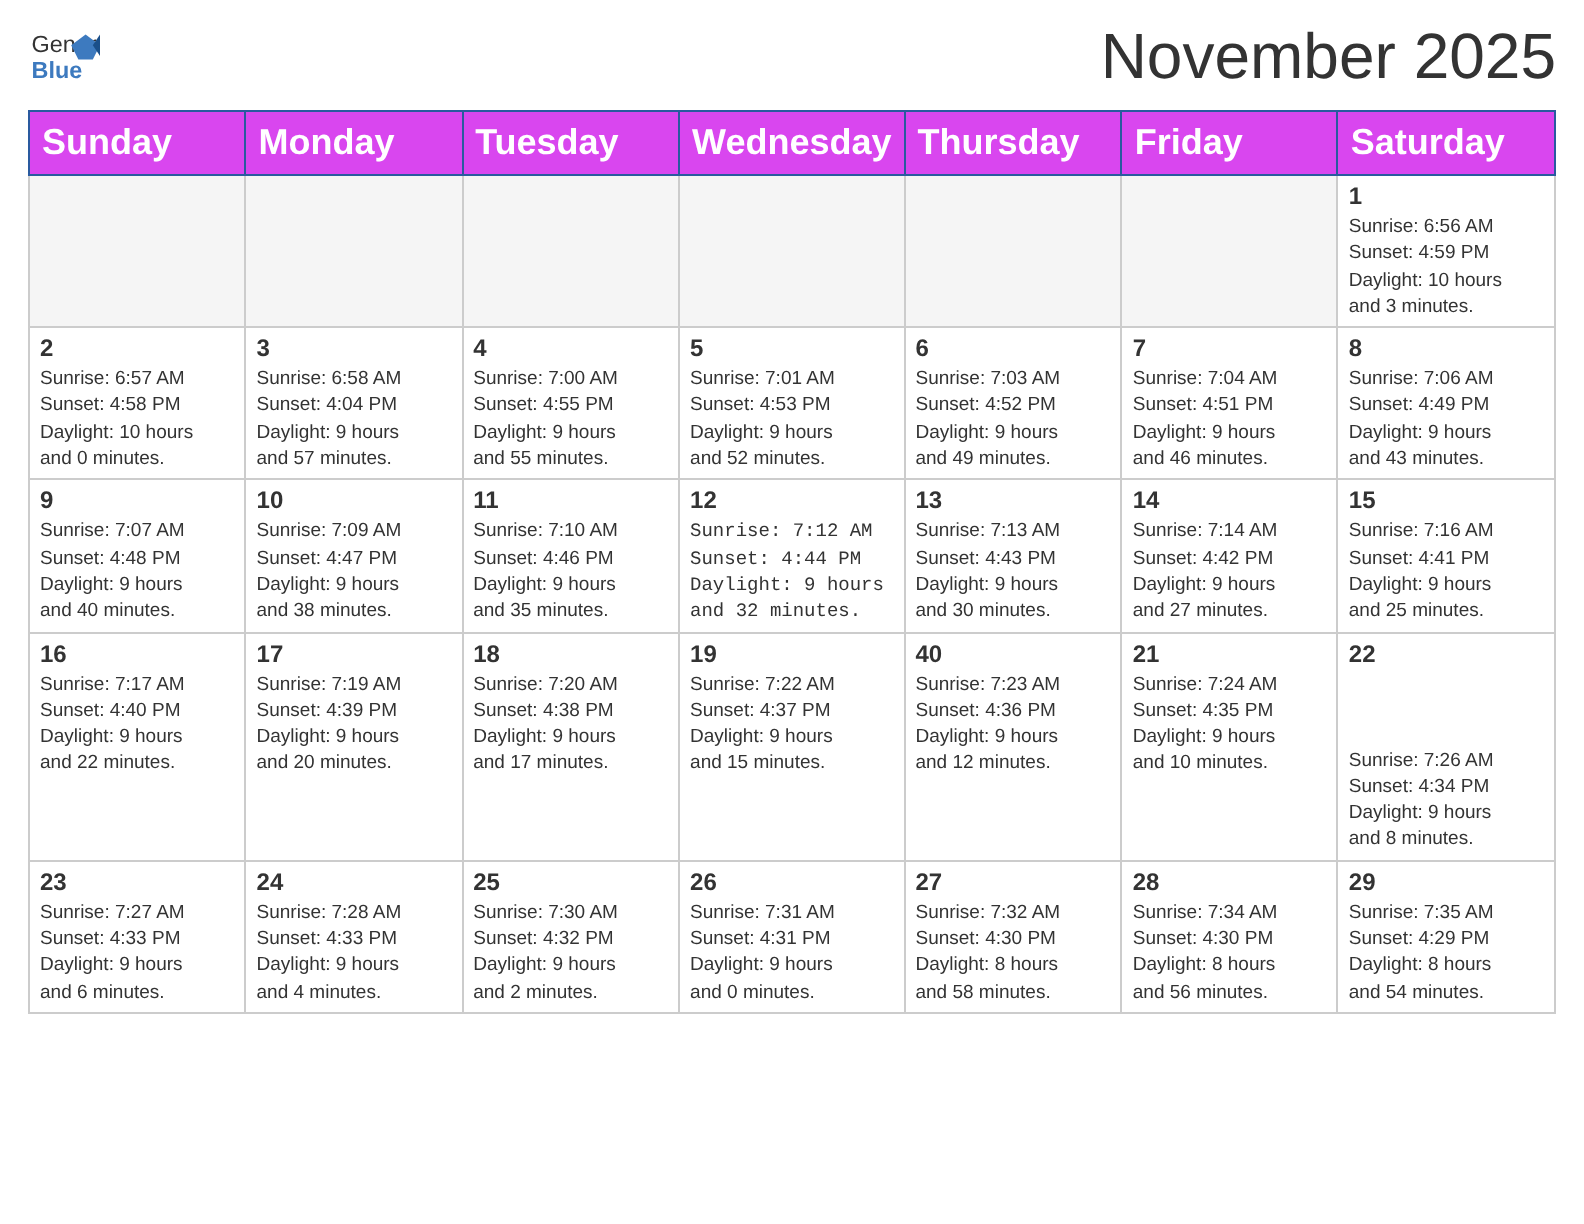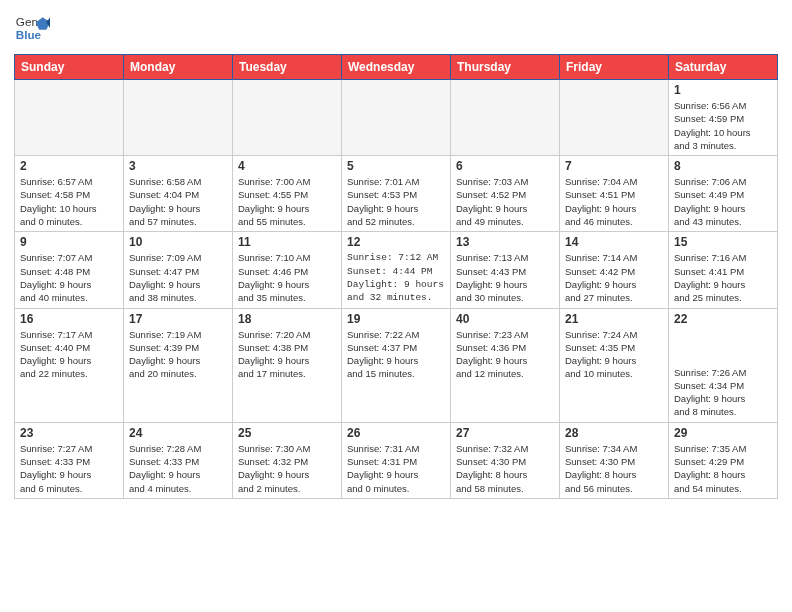--- a/index.html
+++ b/index.html
@@ -42,23 +42,23 @@
     .subtitle {
       font-size: 14px;
       color: #555;
     }
     .calendar {
       width: 100%;
       border-collapse: collapse;
       border: 1px solid #ccc;
     }
     .calendar th {
-      background: #ef4444;
+      background: #d946ef;
       color: #fff;
-      font-size: 12px;
+      font-size: 18px;
       font-weight: bold;
       text-align: left;
       padding: 5px 6px;
       border: 1px solid #2a5a9f;
     }
     .calendar td {
       vertical-align: top;
       border: 1px solid #ccc;
       padding: 3px 5px;
       width: calc(100%/7);
@@ -96,20 +96,21 @@
   <div class="header">
     <div class="logo">
       <svg class="logo-icon" viewBox="0 0 40 40">
         <text x="2" y="18" font-size="13" font-family="Arial" fill="#333" font-weight="normal">General</text>
         <text x="2" y="32" font-size="13" font-family="Arial" fill="#3d7abf" font-weight="bold">Blue</text>
         <polygon points="32,8 40,14 36,22 28,22 24,14" fill="#3d7abf"></polygon>
         <polygon points="36,14 40,8 40,20" fill="#1a4f8a"></polygon>
       </svg>
     </div>
     <div class="title-block">
+      <div class="main-title">November 2025</div>
     </div>
   </div>
 
   <table class="calendar">
     <thead>
       <tr>
       <th>Sunday</th>
           <th>Monday</th>
           <th>Tuesday</th>
           <th>Wednesday</th>

